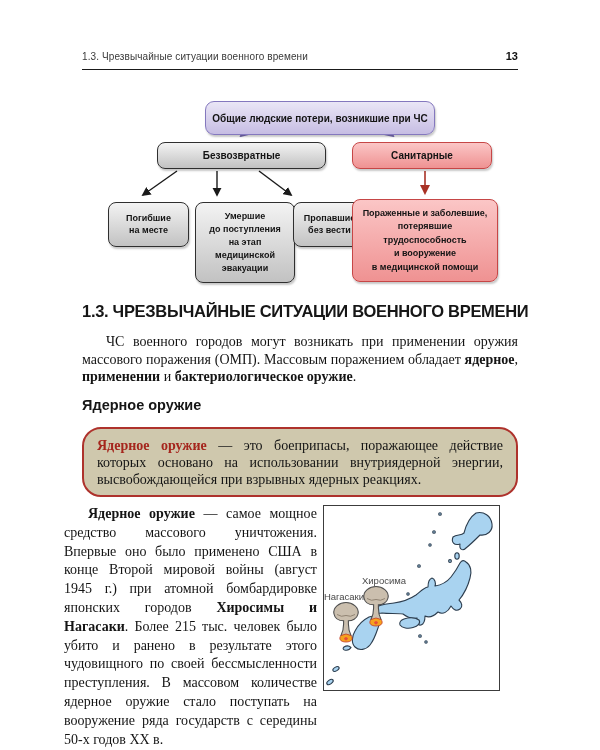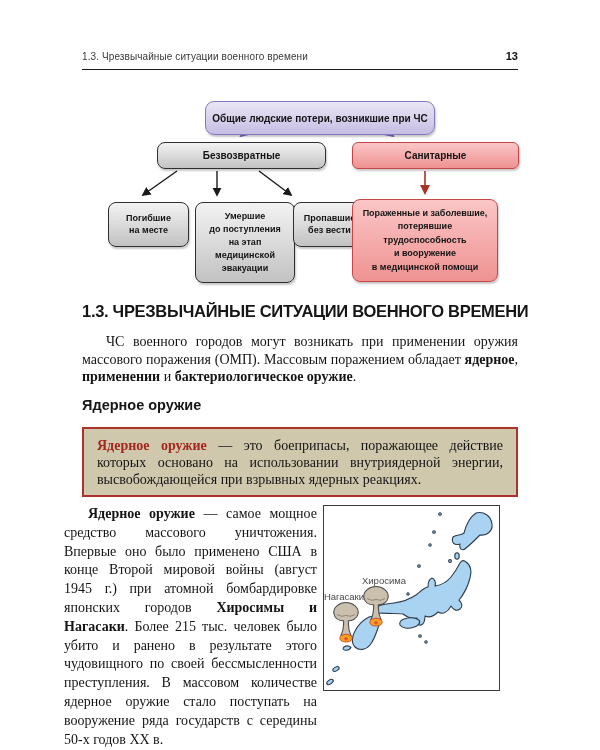--- a/index.html
+++ b/index.html
@@ -21,37 +21,37 @@
         text-align:center;font-family:"Liberation Sans",sans-serif;font-weight:bold;color:#141414;
         white-space:pre-line;box-shadow:1px 2px 2px rgba(0,0,0,.22);}
   .root{left:123px;top:17px;width:230px;height:34px;font-size:10px;
         border:1.5px solid #8478be;border-radius:9px;
         background:linear-gradient(180deg,#eae6f6 0%,#c6bde3 100%);}
   .gray{border:1.4px solid #2f2f2f;border-radius:8px;
         background:linear-gradient(180deg,#f3f3f3 0%,#c2c2c2 100%);margin-left:24px;}
   .pink{border:1.4px solid #c64646;border-radius:8px;
         background:linear-gradient(180deg,#fbc6c6 0%,#ef9292 100%);}
   .b-left{left:51px;top:58px;width:169px;height:27px;font-size:10px;}
-  .b-right{left:270px;top:58px;width:167px;height:27px;font-size:10px;border-radius:6px;}
+  .b-right{left:270px;top:58px;width:140px;height:27px;font-size:10px;}
   .leaf1{left:2px;top:118px;width:81px;height:45px;font-size:9px;line-height:1.3;}
   .leaf2{left:89px;top:118px;width:100px;height:81px;font-size:9px;line-height:1.45;}
   .leaf3{left:187px;top:118px;width:73px;height:45px;font-size:9px;line-height:1.3;}
   .leafR{left:270px;top:115px;width:146px;height:83px;font-size:9px;line-height:1.5;}
 
   
   .sec-heading{position:absolute;left:82px;top:302px;width:436px;margin:0;text-align:center;
                font-family:"Liberation Sans",sans-serif;font-weight:bold;font-size:16.5px;
                letter-spacing:-.3px;color:#161616;white-space:nowrap;}
   .intro{position:absolute;left:82px;top:333px;width:436px;margin:0;
          font-size:14px;line-height:17.6px;text-align:justify;text-indent:24px;}
   .sub-heading{position:absolute;left:82px;top:397px;margin:0;
                font-family:"Liberation Sans",sans-serif;font-weight:bold;font-size:14.5px;color:#161616;}
 
   .defbox{position:absolute;left:82px;top:427px;width:436px;height:70px;box-sizing:border-box;
-          background:#cfc8ad;border:2px solid #ae322c;border-radius:0;
+          background:#cfc8ad;border:2px solid #ae322c;border-radius:19px;
           padding:8px 13px;font-size:14px;line-height:17px;text-align:justify;}
   .accent{color:#a5261d;font-weight:bold;}
 
   .columns{position:absolute;left:64px;top:505px;width:436px;display:flex;gap:6px;}
   .bodytext{width:253px;margin:0;font-size:14px;line-height:18.8px;text-align:justify;
             text-indent:24px;hyphens:auto;}
   .mapfig{margin:0;width:177px;height:186px;box-sizing:border-box;border:1.5px solid #3c3c3c;
           background:#fff;flex-shrink:0;}
   .maplabel{font-family:"Liberation Sans",sans-serif;font-size:9.5px;fill:#4a4a4a;}
 </style>

